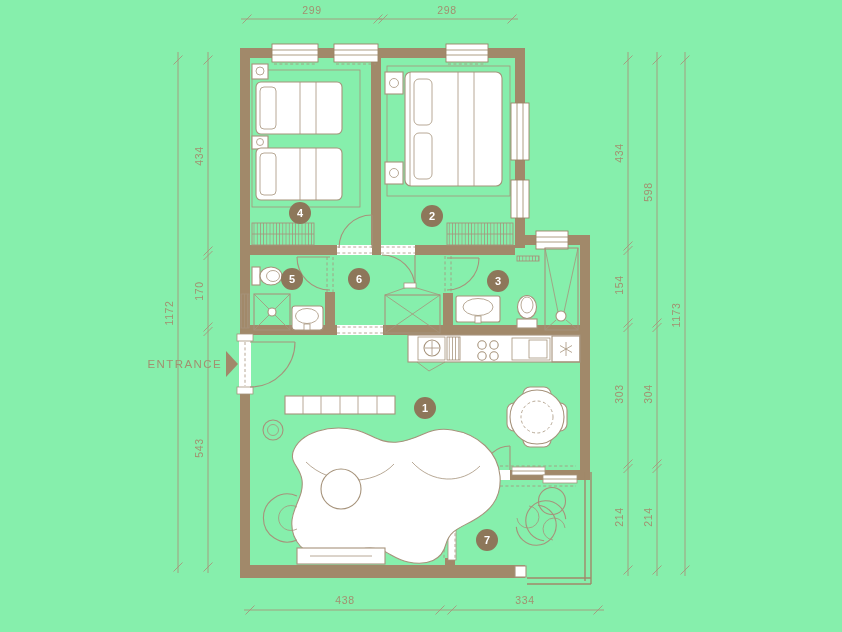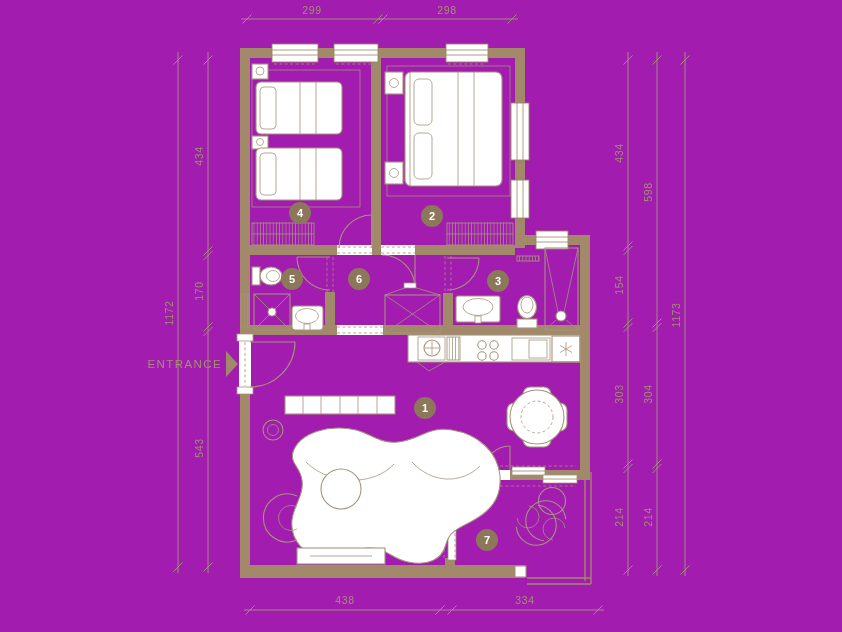--- a/index.html
+++ b/index.html
@@ -1,16 +1,16 @@
 <!DOCTYPE html>
 <html><head>
 <meta charset="utf-8">
 <style>
   html,body{margin:0;padding:0;background:#ffffff;}
-  .stage{position:relative;width:842px;height:632px;background:#a21caf;overflow:hidden;
+  .stage{position:relative;width:842px;height:632px;background:#86efac;overflow:hidden;
          font-family:"Liberation Sans",sans-serif;}
   svg{display:block;}
   
   .wall{fill:#a1896a;stroke:none;}
   
   .fo{fill:none;stroke:#a6937b;stroke-width:1.1;}
   .f{fill:#ffffff;stroke:#a6937b;stroke-width:1.1;}
   .thin{stroke-width:0.8;}
   .dash{fill:none;stroke:#a6937b;stroke-width:0.8;stroke-dasharray:3 2.4;}
   .hatchbox{fill:url(#hatch);stroke:#a6937b;stroke-width:0.9;}

